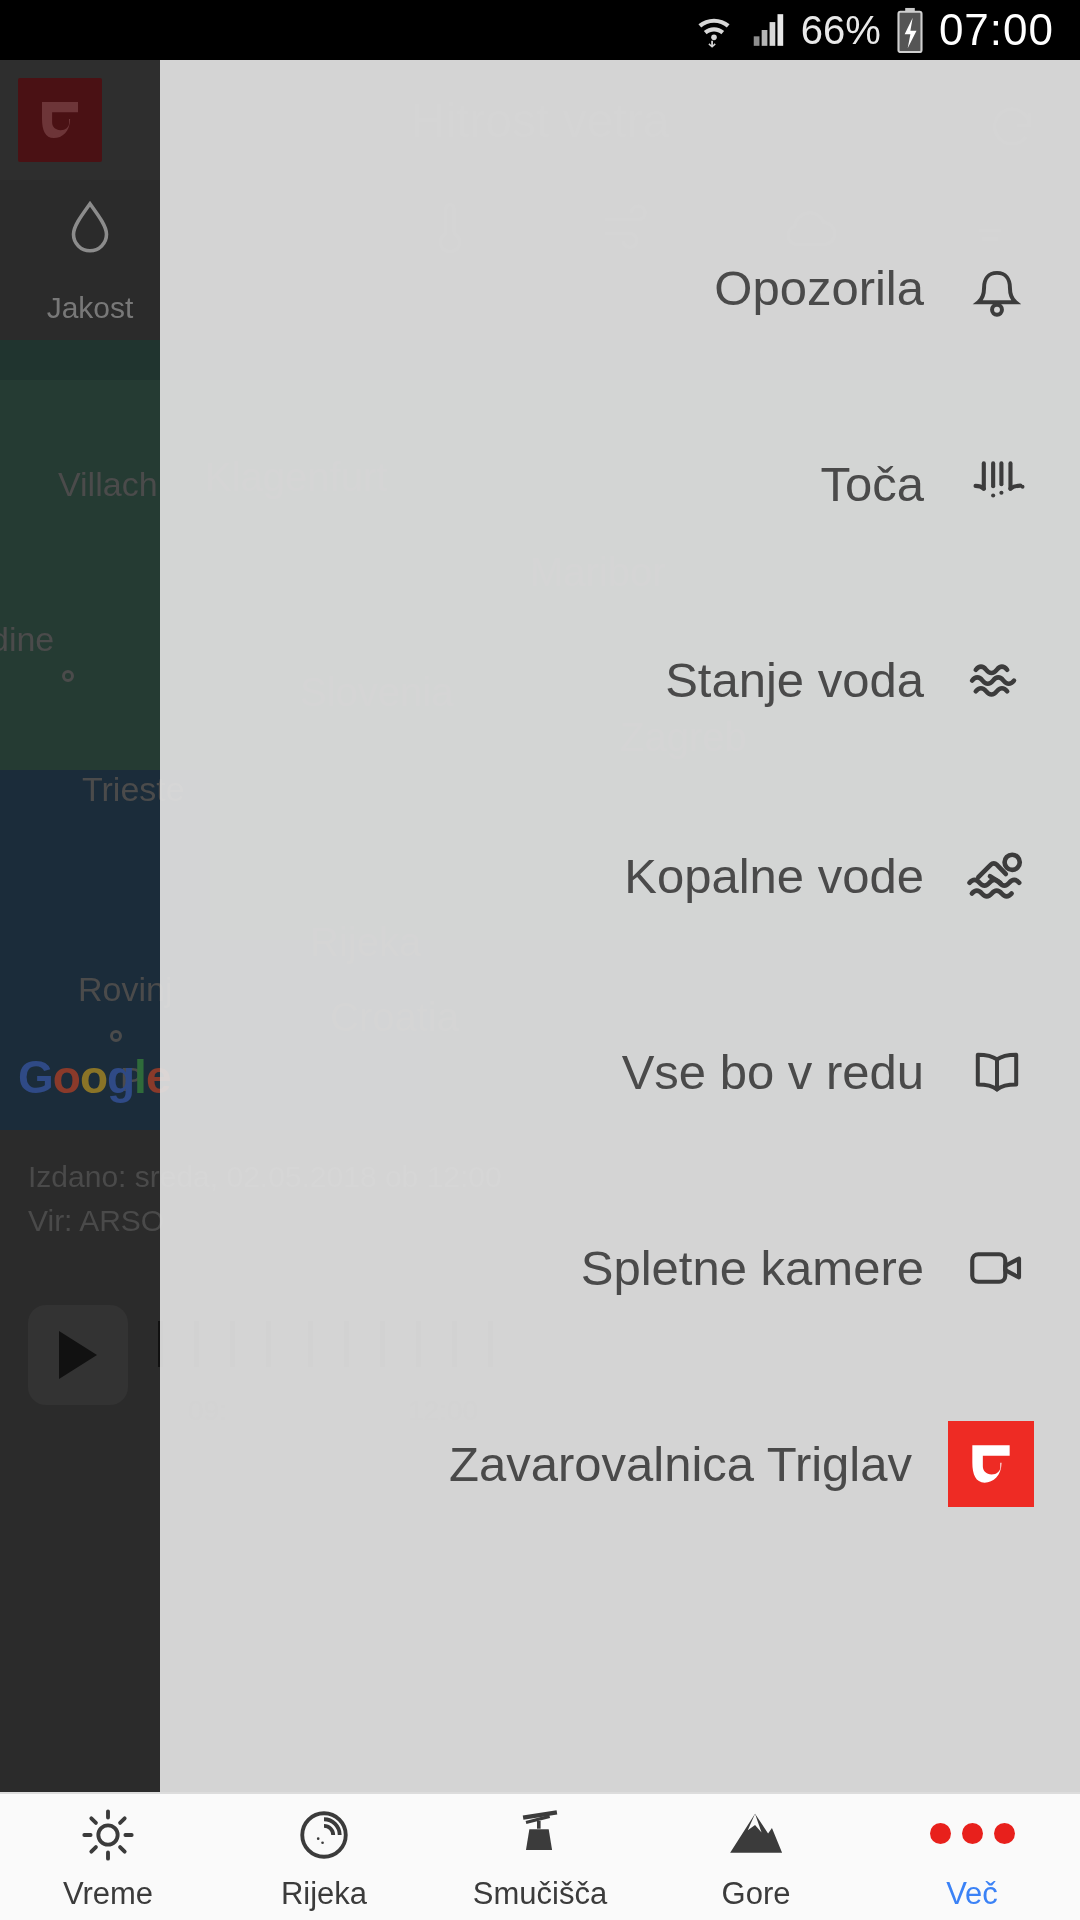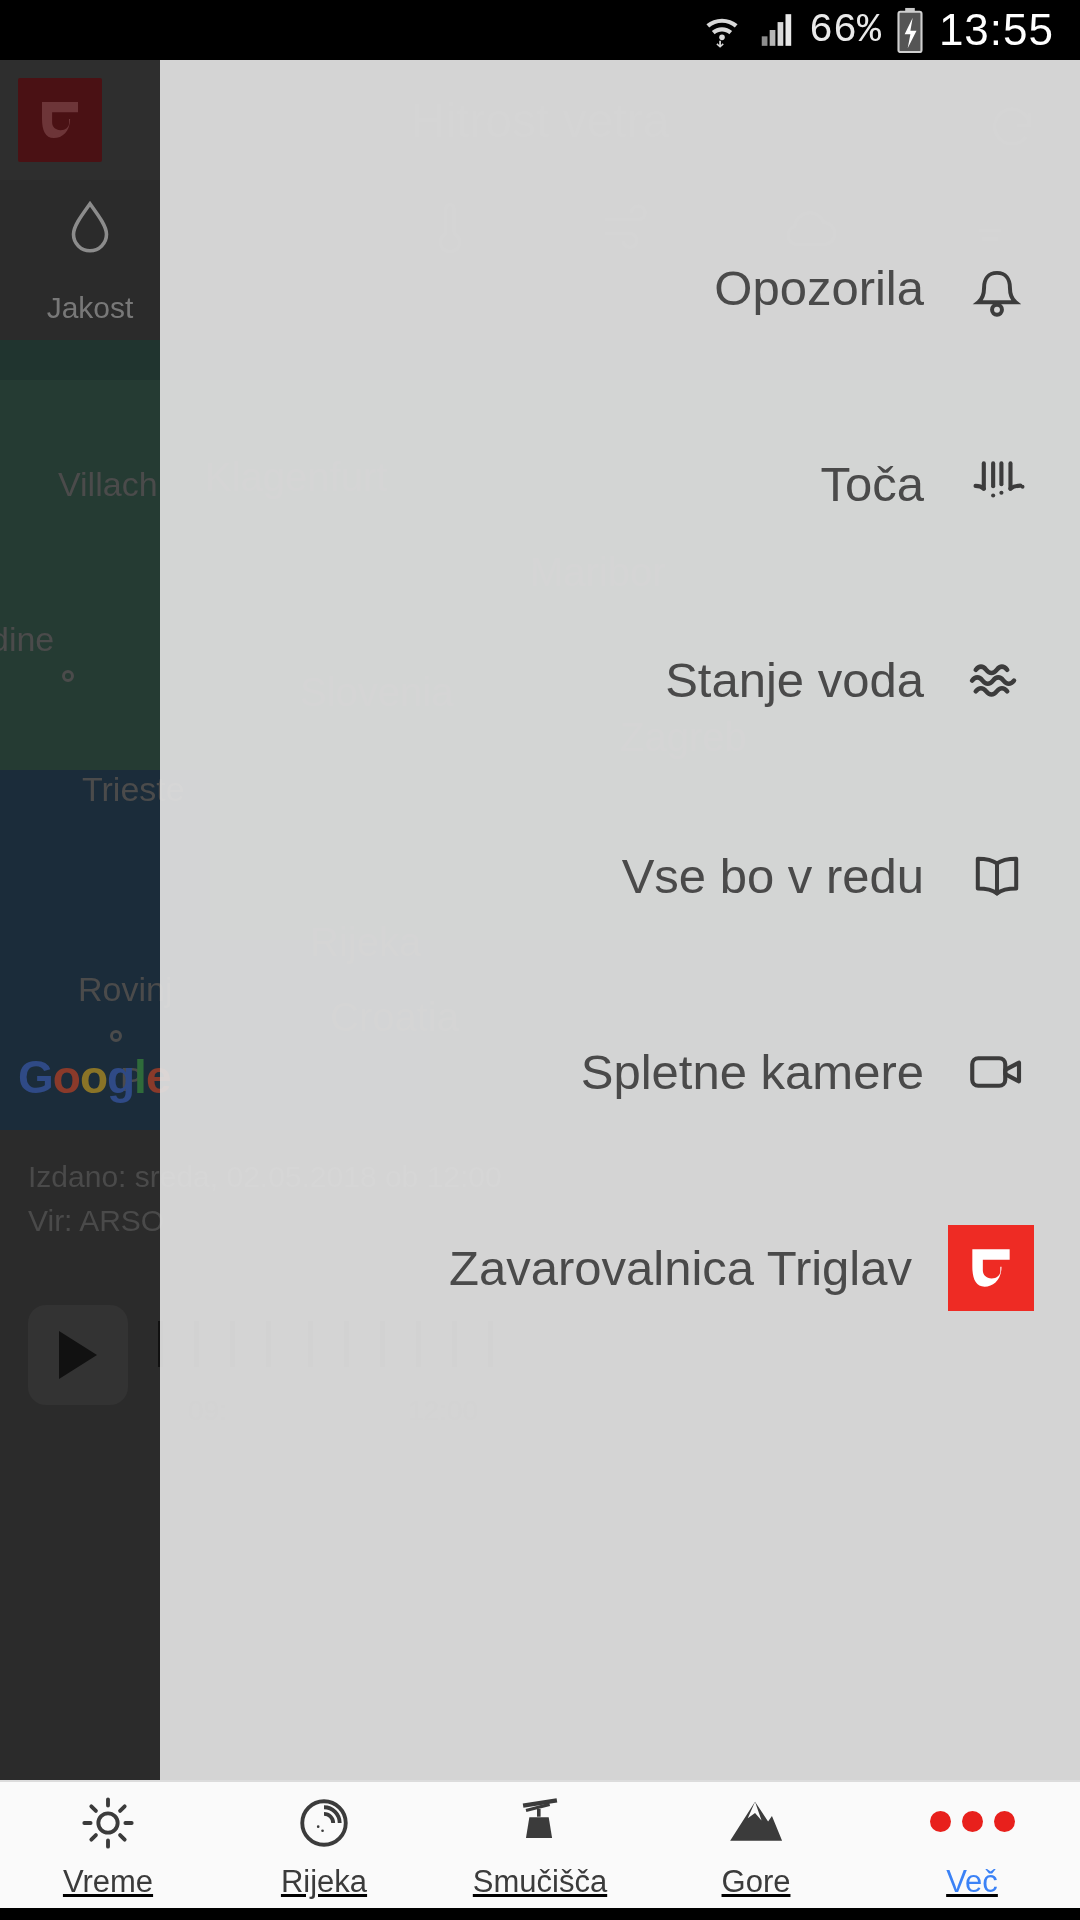--- a/index.html
+++ b/index.html
@@ -11,21 +11,21 @@
   }
   #screen { position:relative; width:1080px; height:1920px; background:#000; overflow:hidden; }
 
   
   #status-bar {
     position:absolute; top:0; left:0; width:1080px; height:60px;
     background:#000; display:flex; align-items:center;
     justify-content:flex-end; padding-right:26px; gap:14px;
   }
   .sb-icon { display:flex; align-items:center; justify-content:center; }
-  .sb-text { color:#e9e9e9; font-size:40px; letter-spacing:0px;font-family:Liberation Mono, monospace; }
+  .sb-text { color:#e9e9e9; font-size:40px; letter-spacing:0px; }
   .sb-clock { color:#fff; font-size:44px; letter-spacing:1px; }
 
   
   #app-bg {
     position:absolute; top:60px; left:0; width:1080px; height:1732px;
     background:#2b2b2b; overflow:hidden;
   }
   #app-header {
     position:absolute; top:0; left:0; width:1080px; height:120px;
     background:#2e2e2e; display:flex; align-items:center;
@@ -97,23 +97,23 @@
   }
   .menu-label { color:#4a4a4a; font-size:49px; font-weight:400; white-space:nowrap; }
   .menu-icon { width:74px; height:74px; display:flex; align-items:center; justify-content:center; flex-shrink:0; }
   .triglav-tile {
     width:86px; height:86px; background:#ee2b24;
     display:flex; align-items:center; justify-content:center;
   }
 
   
   #bottom-nav {
-    position:absolute; bottom:12px; left:0; width:1080px; height:128px;
+    position:absolute; bottom:0; left:0; width:1080px; height:128px;
     background:#fafafa; border-top:2px solid #dcdcdc;
-    display:flex; align-items:flex-end;text-decoration:underline;
+    display:flex; align-items:flex-end;
   }
   .nav-cell {
     flex:1; display:flex; flex-direction:column;
     align-items:center; justify-content:center; gap:12px; height:100%;
   }
   .nav-label { font-size:31px; color:#3b3b3b; }
   .nav-label.active { color:#3b82f6; }
   .nav-ico { height:62px; display:flex; align-items:flex-end; justify-content:center; }
   .dots { display:flex; gap:11px; align-items:center; height:62px; }
   .dots i { width:21px; height:21px; border-radius:50%; background:#e8201c; display:block; }
@@ -141,21 +141,21 @@
       </svg>
     </span>
     <span class="sb-text">66%</span>
     <span class="sb-icon">
       <svg width="30" height="46" viewBox="0 0 14 24">
         <rect x="4.5" y="0.5" width="5" height="2.2" fill="#c9c9c9"></rect>
         <rect x="1" y="2.5" width="12" height="21" rx="1" fill="#555" stroke="#cfcfcf" stroke-width="1.1"></rect>
         <path d="M8.4 5.6 4.2 14.2h3L5.8 21.5l4.6-9.1h-3.2z" fill="#fff"></path>
       </svg>
     </span>
-    <span class="sb-clock">13:55</span>
+    <span class="sb-clock">07:00</span>
   </div>
 
   <div id="app-bg">
 
     <div id="app-header">
       <div id="logo-tile">
         <svg width="54" height="54" viewBox="0 0 48 48">
           <path d="M8 8h32v9H17v6h16c0 11-7 17-14.5 17S8 33 8 23zm9 15v3c0 4 3 7 7.5 7S32 30 32 27v-4z" fill="#6d3538"></path>
         </svg>
       </div>
@@ -303,20 +303,32 @@
         <span class="menu-label">Stanje voda</span>
         <span class="menu-icon">
           <svg width="68" height="68" viewBox="0 0 24 24" fill="none" stroke="#3c3c3c" stroke-width="1.6" stroke-linecap="round">
             <path d="M4.5 8.4c1.2-1.5 2.5-1.5 3.7 0s2.5 1.5 3.7 0 2.5-1.5 3.7 0"></path>
             <path d="M3.2 12.2c1.2-1.5 2.5-1.5 3.7 0s2.5 1.5 3.7 0 2.5-1.5 3.7 0 2.5 1.5 3.7 0"></path>
             <path d="M4.5 16c1.2-1.5 2.5-1.5 3.7 0s2.5 1.5 3.7 0 2.5-1.5 3.7 0"></path>
           </svg>
         </span>
       </div>
 
+      <div class="menu-item">
+        <span class="menu-label">Kopalne vode</span>
+        <span class="menu-icon">
+          <svg width="70" height="70" viewBox="0 0 24 24" fill="none" stroke="#3c3c3c" stroke-width="1.6" stroke-linecap="round" stroke-linejoin="round">
+            <circle cx="17.2" cy="7.3" r="2.6"></circle>
+            <path d="M5.6 12.4 9.9 8.1c.6-.6 1.4-.6 2 0l3.1 3.2"></path>
+            <path d="M9.6 12.1l3.6 2.3"></path>
+            <path d="M2.6 14.3c1.1-1.3 2.3-1.3 3.4 0s2.3 1.3 3.4 0 2.3-1.3 3.4 0 2.3 1.3 3.4 0 2.3-1.3 3.4 0"></path>
+            <path d="M3.4 18c1.1-1.3 2.3-1.3 3.4 0s2.3 1.3 3.4 0 2.3-1.3 3.4 0 2.3 1.3 3.4 0"></path>
+          </svg>
+        </span>
+      </div>
 
       <div class="menu-item">
         <span class="menu-label">Vse bo v redu</span>
         <span class="menu-icon">
           <svg width="64" height="64" viewBox="0 0 24 24" fill="none" stroke="#3c3c3c" stroke-width="1.5" stroke-linejoin="round">
             <path d="M12 7.3C10.4 6.1 8.3 5.5 4.8 5.5v11.2c3.5 0 5.6.6 7.2 1.8z"></path>
             <path d="M12 7.3c1.6-1.2 3.7-1.8 7.2-1.8v11.2c-3.5 0-5.6.6-7.2 1.8z"></path>
           </svg>
         </span>
       </div>

